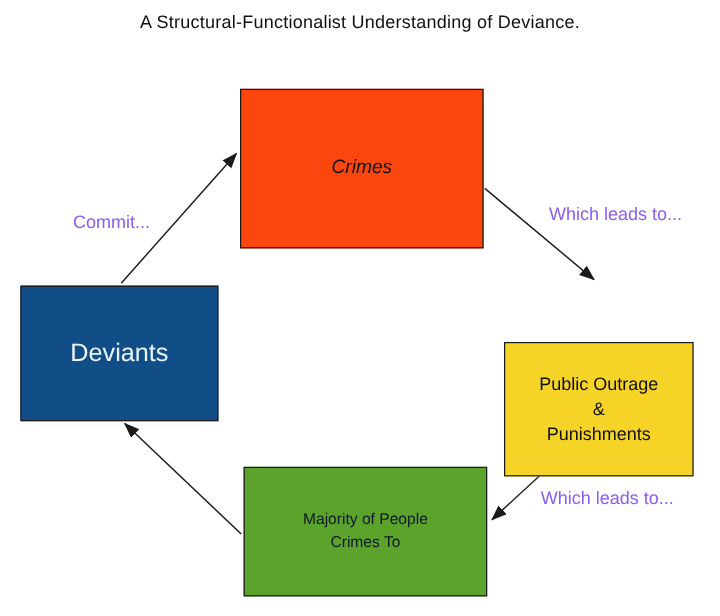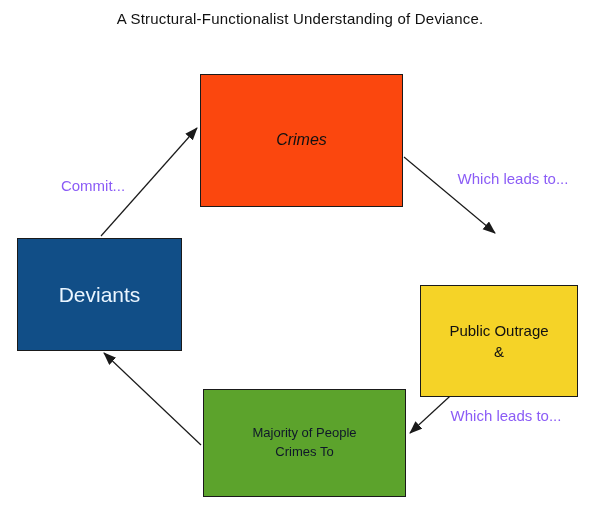--- a/index.html
+++ b/index.html
@@ -106,20 +106,21 @@
     <span>Crimes</span>
   </div>
 
   <div class="node node-deviants">
     <span>Deviants</span>
   </div>
 
   <div class="node node-outrage">
     <div>Public Outrage</div>
     <div>&amp;</div>
+    <div>Punishments</div>
   </div>
 
   <div class="node node-majority">
     <div>Majority of People</div>
     <div>Crimes To</div>
   </div>
 
   <div class="edge-label label-commit">Commit...</div>
 
   <div class="edge-label label-leads-top">Which leads to...</div>

